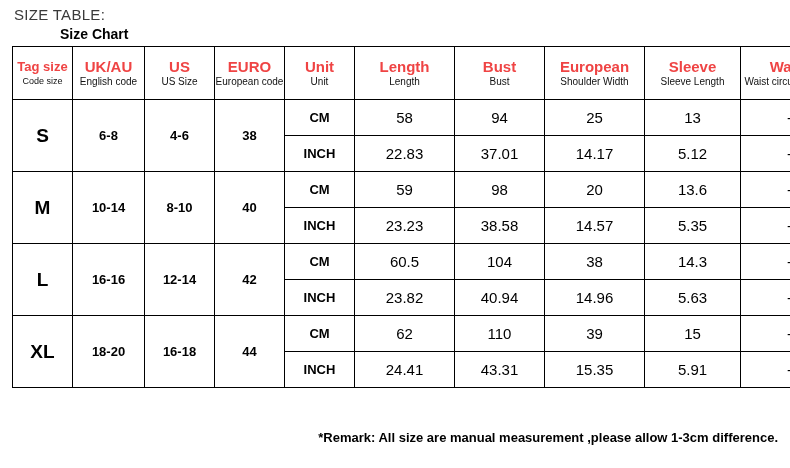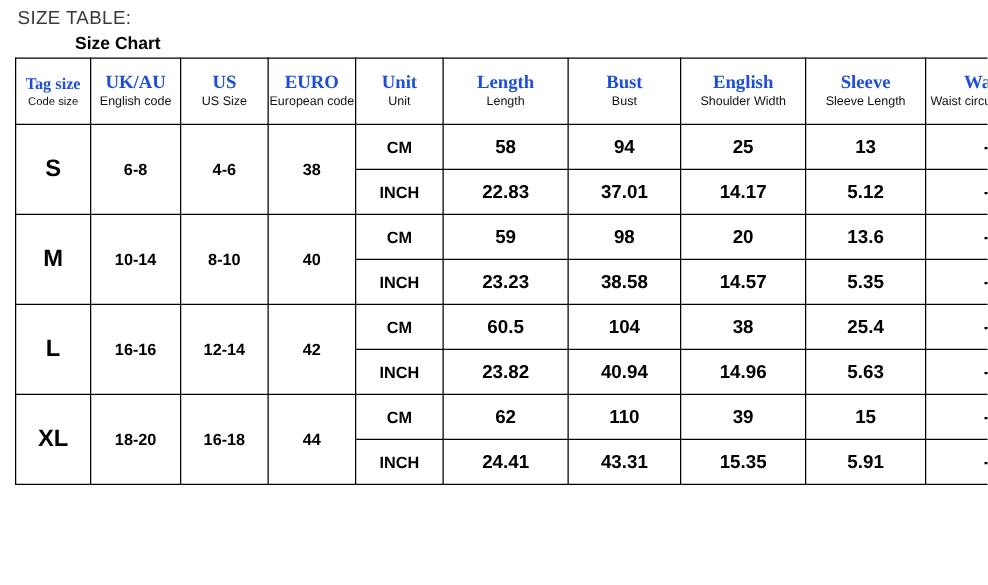--- a/index.html
+++ b/index.html
@@ -55,22 +55,21 @@
   }
   thead th {
     height: 52px;
     line-height: 1.15;
     padding: 2px 1px;
   }
   .h-main {
     display: block;
     font-weight: bold;
     font-size: 15px;
-    color: #1d4ed8;
-    font-family: Liberation Serif, serif;
+    color: #ef4444;
   }
   .h-sub {
     display: block;
     font-size: 10px;
     color: #111;
     font-weight: normal;
     margin-top: 1px;
   }
   .h-main.sm { font-size: 13px; }
   .h-sub.tiny { font-size: 9px; }
@@ -84,21 +83,21 @@
     font-size: 13px;
     font-weight: bold;
   }
   td.unit-cell {
     font-size: 13px;
     font-weight: bold;
     height: 35px;
   }
   td.val-cell {
     font-size: 15px;
-    font-weight: bold;
+    font-weight: normal;
     height: 35px;
   }
   td.dash-cell {
     font-size: 15px;
   }
   .col-tag { width: 60px; }
   .col-ukau { width: 72px; }
   .col-us { width: 70px; }
   .col-euro { width: 70px; }
   .col-unit { width: 70px; }
@@ -162,21 +161,21 @@
         </th>
         <th>
           <span class="h-main">Length</span>
           <span class="h-sub">Length</span>
         </th>
         <th>
           <span class="h-main">Bust</span>
           <span class="h-sub">Bust</span>
         </th>
         <th>
-          <span class="h-main">English</span>
+          <span class="h-main">European</span>
           <span class="h-sub">Shoulder Width</span>
         </th>
         <th>
           <span class="h-main">Sleeve</span>
           <span class="h-sub">Sleeve Length</span>
         </th>
         <th>
           <span class="h-main">Waist</span>
           <span class="h-sub">Waist circumference</span>
         </th>
@@ -228,21 +227,21 @@
 
       <tr>
         <td class="size-cell" rowspan="2">L</td>
         <td class="code-cell" rowspan="2">16-16</td>
         <td class="code-cell" rowspan="2">12-14</td>
         <td class="code-cell" rowspan="2">42</td>
         <td class="unit-cell">CM</td>
         <td class="val-cell">60.5</td>
         <td class="val-cell">104</td>
         <td class="val-cell">38</td>
-        <td class="val-cell">25.4</td>
+        <td class="val-cell">14.3</td>
         <td class="val-cell dash-cell">-</td>
       </tr>
       <tr>
         <td class="unit-cell">INCH</td>
         <td class="val-cell">23.82</td>
         <td class="val-cell">40.94</td>
         <td class="val-cell">14.96</td>
         <td class="val-cell">5.63</td>
         <td class="val-cell dash-cell">-</td>
       </tr>
@@ -263,14 +262,15 @@
         <td class="unit-cell">INCH</td>
         <td class="val-cell">24.41</td>
         <td class="val-cell">43.31</td>
         <td class="val-cell">15.35</td>
         <td class="val-cell">5.91</td>
         <td class="val-cell dash-cell">-</td>
       </tr>
     </tbody>
   </table>
 
+  <div class="remark">*Remark: All size are manual measurement ,please allow 1-3cm difference.</div>
 
 </div>
 
 </body></html>

